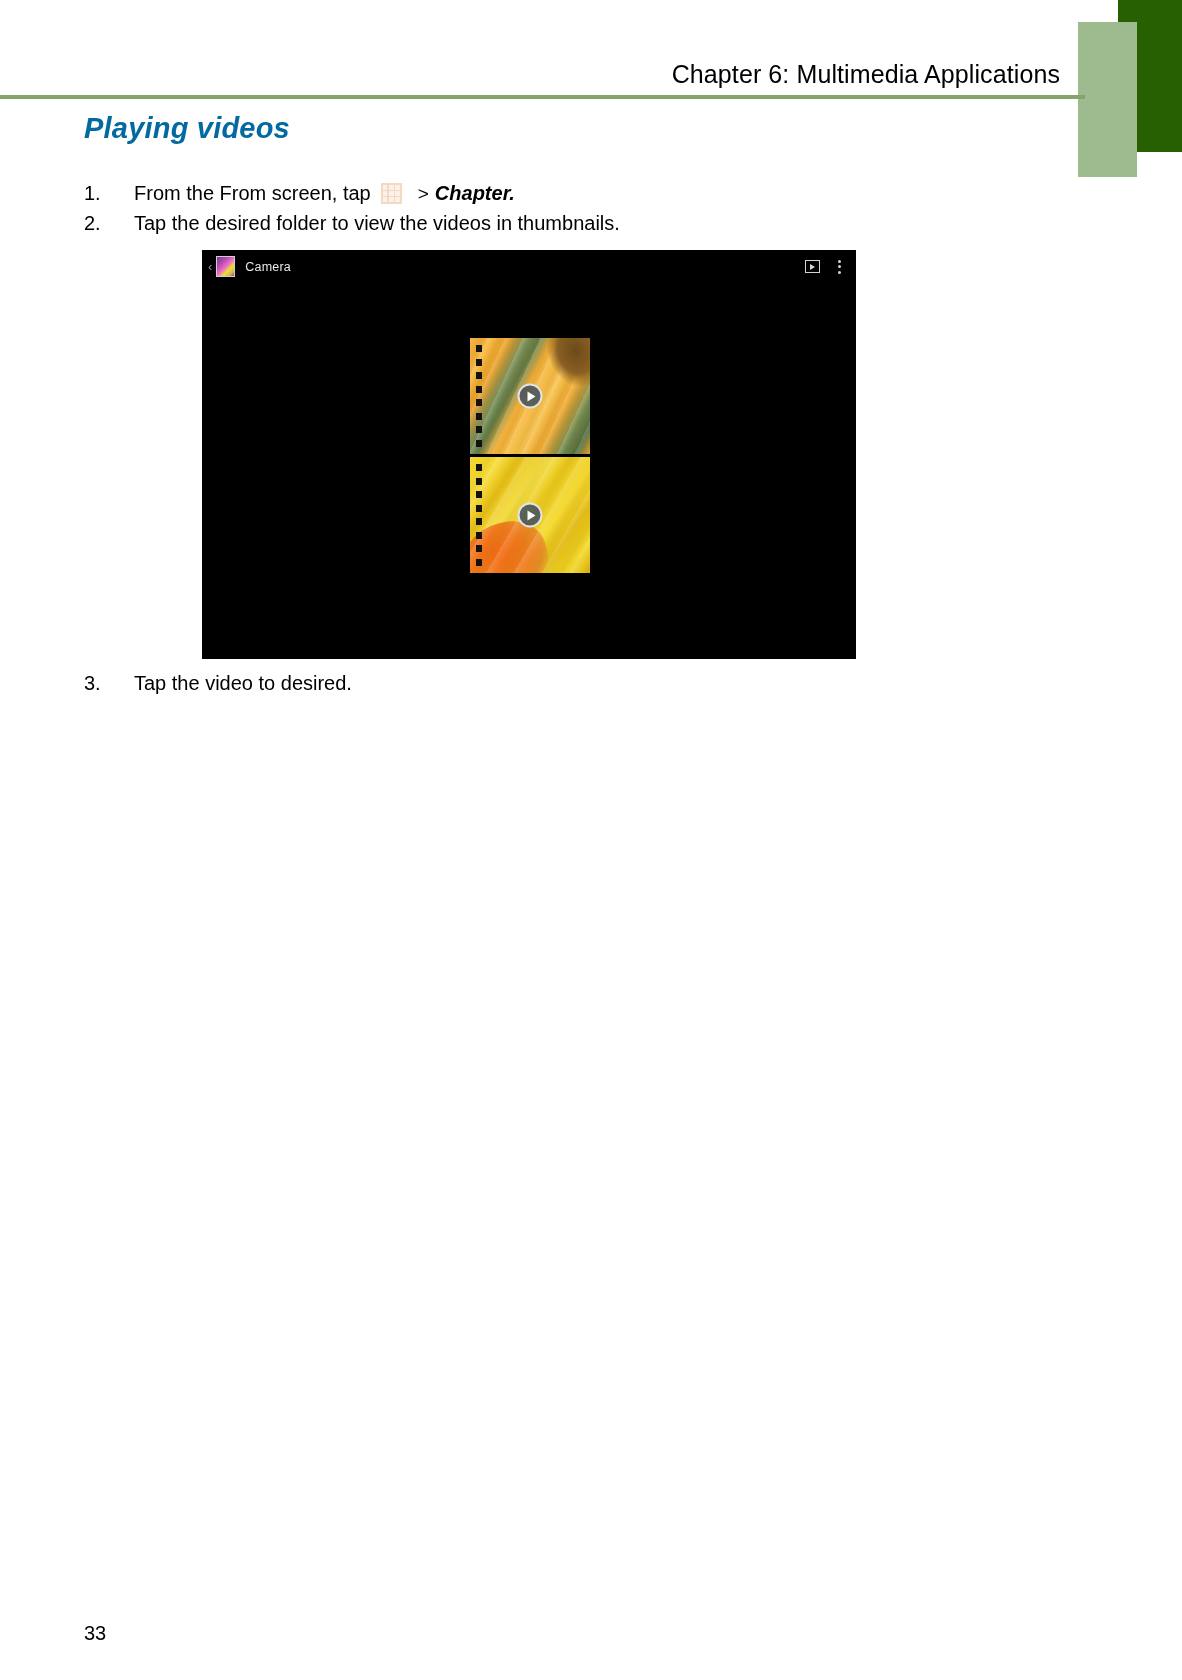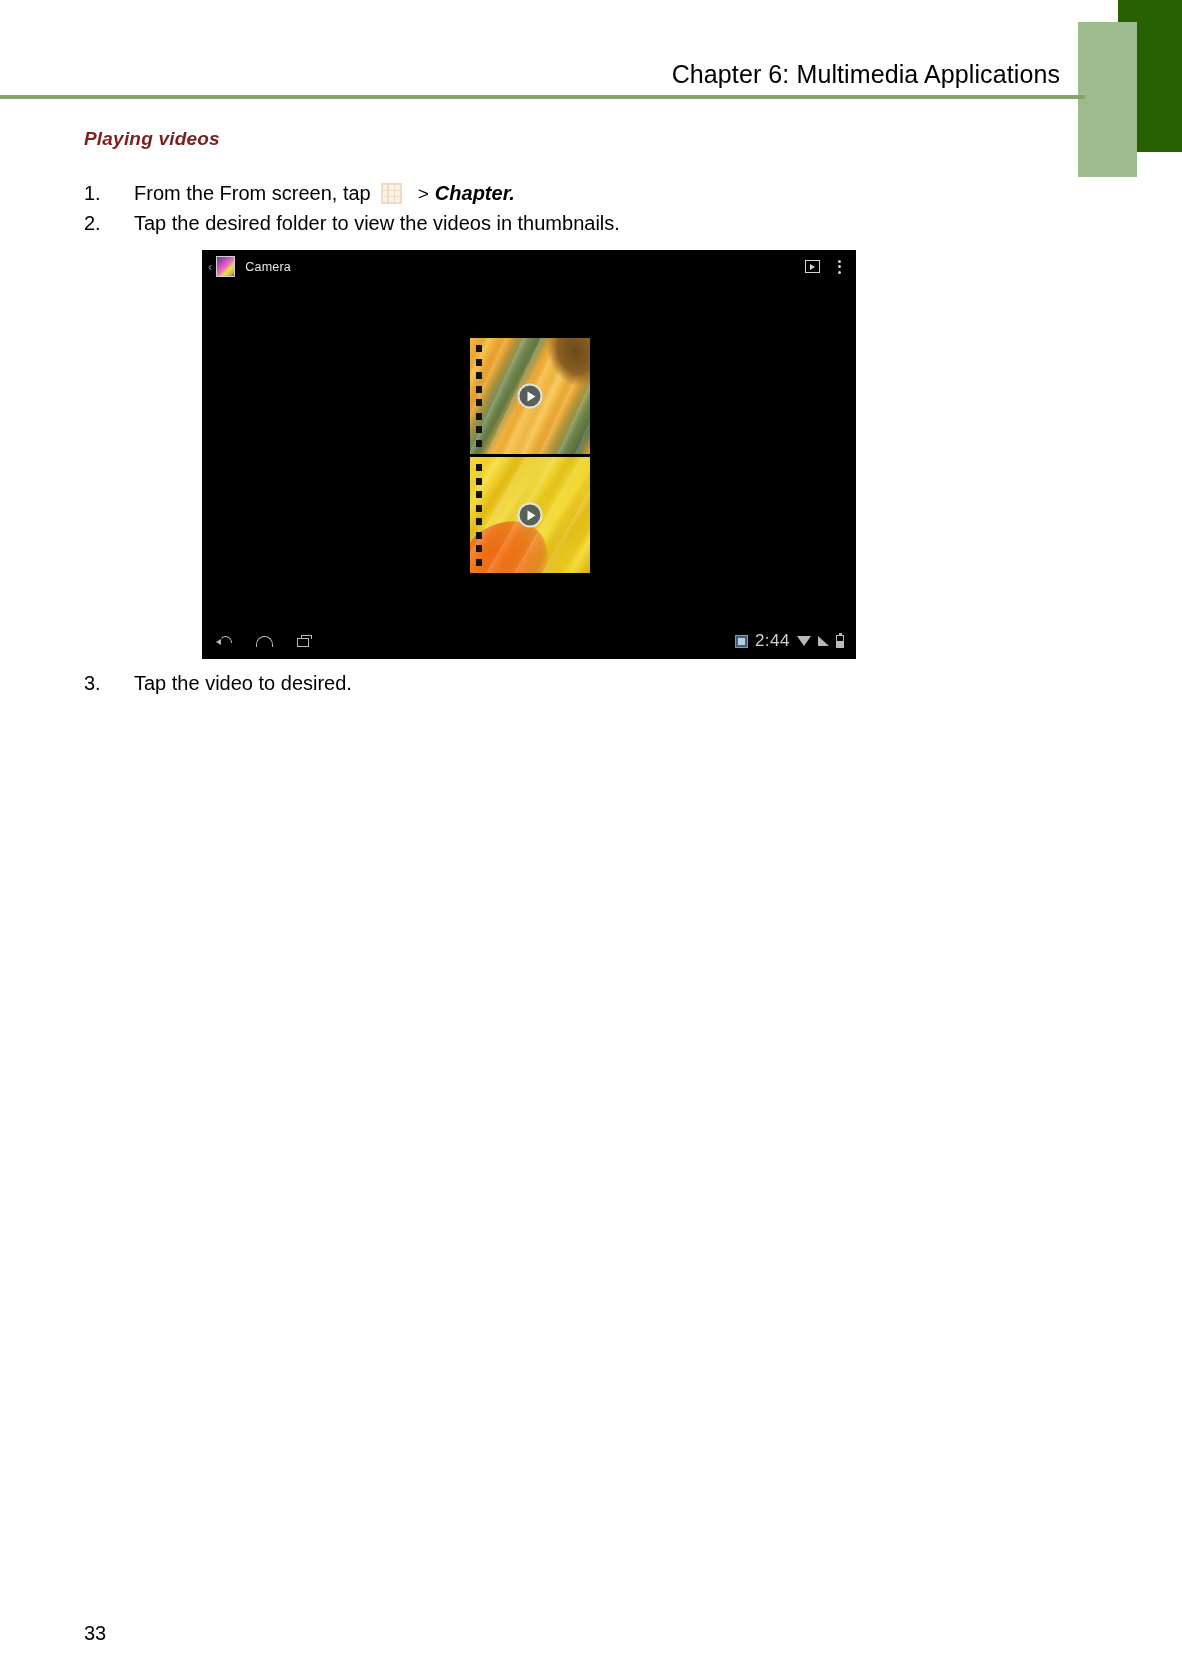--- a/index.html
+++ b/index.html
@@ -51,25 +51,25 @@
     top: 95px;
     width: 1085px;
     height: 4px;
     background: #85a36a;
   }
 
   
   .section-title {
     position: absolute;
     left: 84px;
-    top: 128px;
-    font-size: 19px;
+    top: 112px;
+    font-size: 29px;
     font-weight: bold;
     font-style: italic;
-    color: #7f1d1d;
+    color: #0369a1;
     letter-spacing: 0.2px;
     white-space: nowrap;
   }
 
   
   .step {
     position: absolute;
     font-size: 20px;
     color: #000;
     white-space: nowrap;
@@ -523,34 +523,20 @@
         <i></i>
         <i></i>
         <i></i>
         <i></i>
         <i></i>
       </span>
       <span class="play"></span>
     </div>
   </div>
 
-  <div class="sysbar">
-    <span class="nav-group">
-      <span class="nav-ico ico-back"></span>
-      <span class="nav-ico ico-home"></span>
-      <span class="nav-ico ico-recents"></span>
-    </span>
-    <span class="status-group">
-      <span class="st-screenshot"></span>
-      <span class="st-clock">2:44</span>
-      <span class="st-wifi"></span>
-      <span class="st-signal"></span>
-      <span class="st-batt"></span>
-    </span>
-  </div>
 
 </div>
 
 <div class="step step3">
   <span class="step-num">3.</span>
   <span>Tap the video to desired.</span>
 </div>
 
 <div class="page-num">33</div>
 

